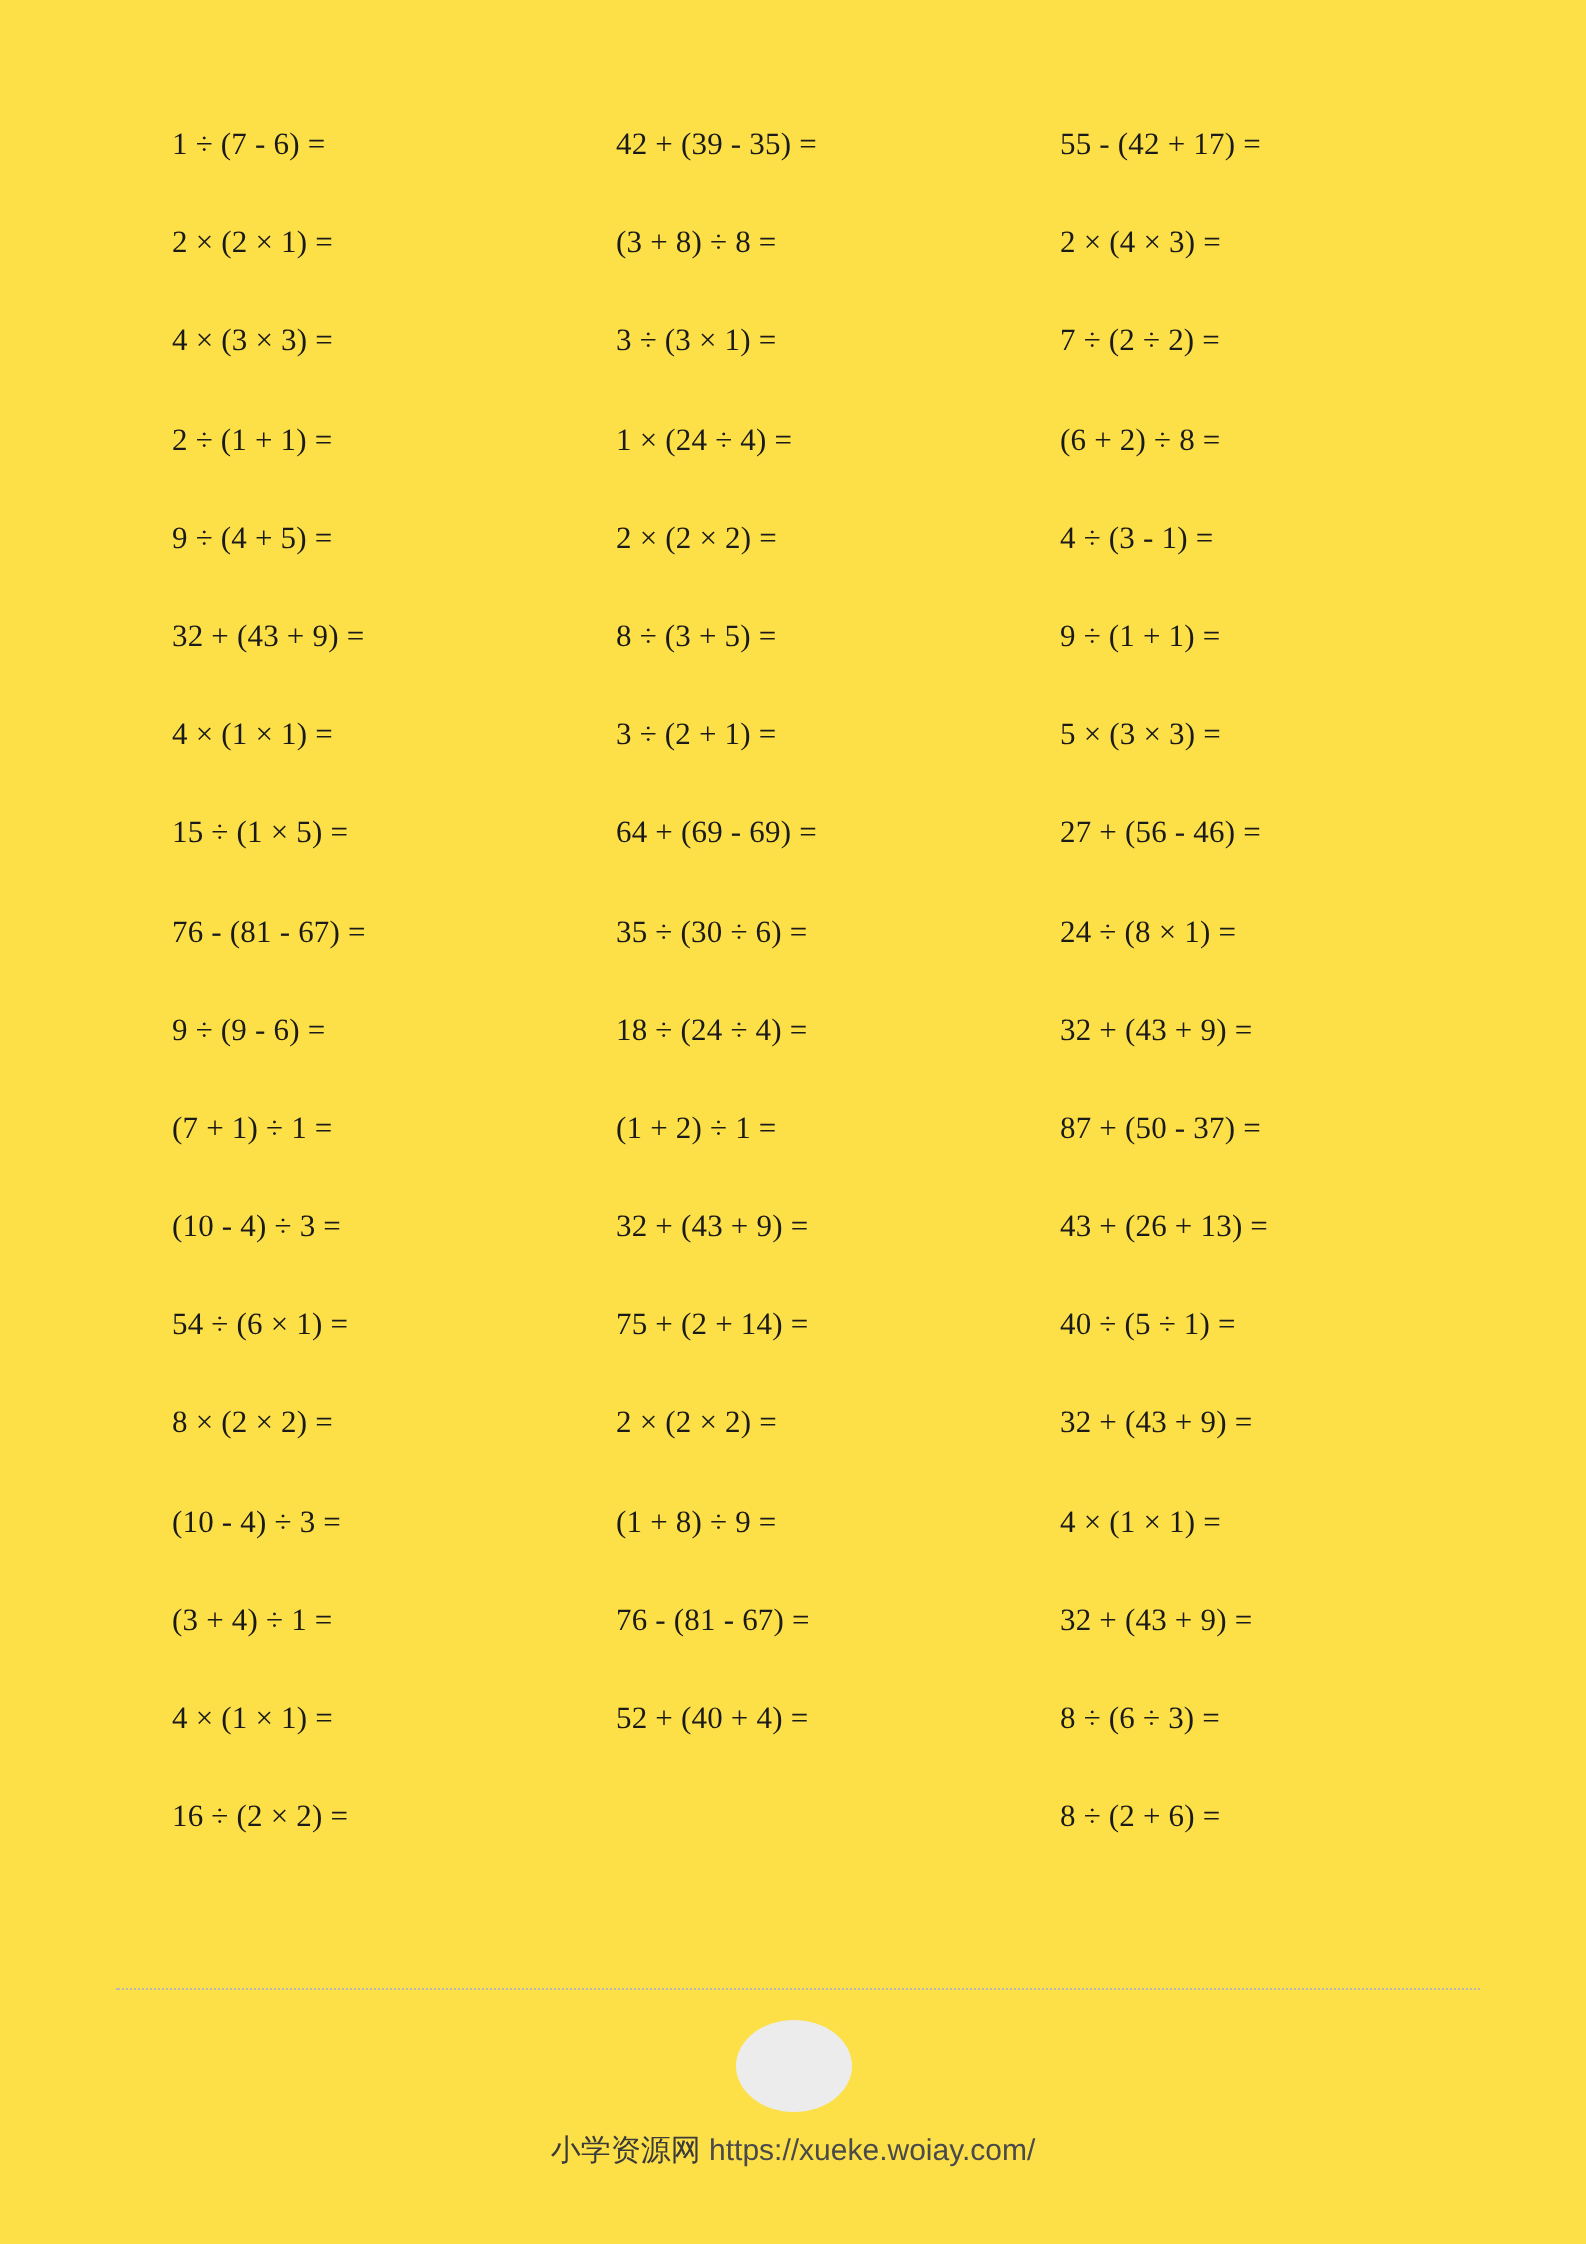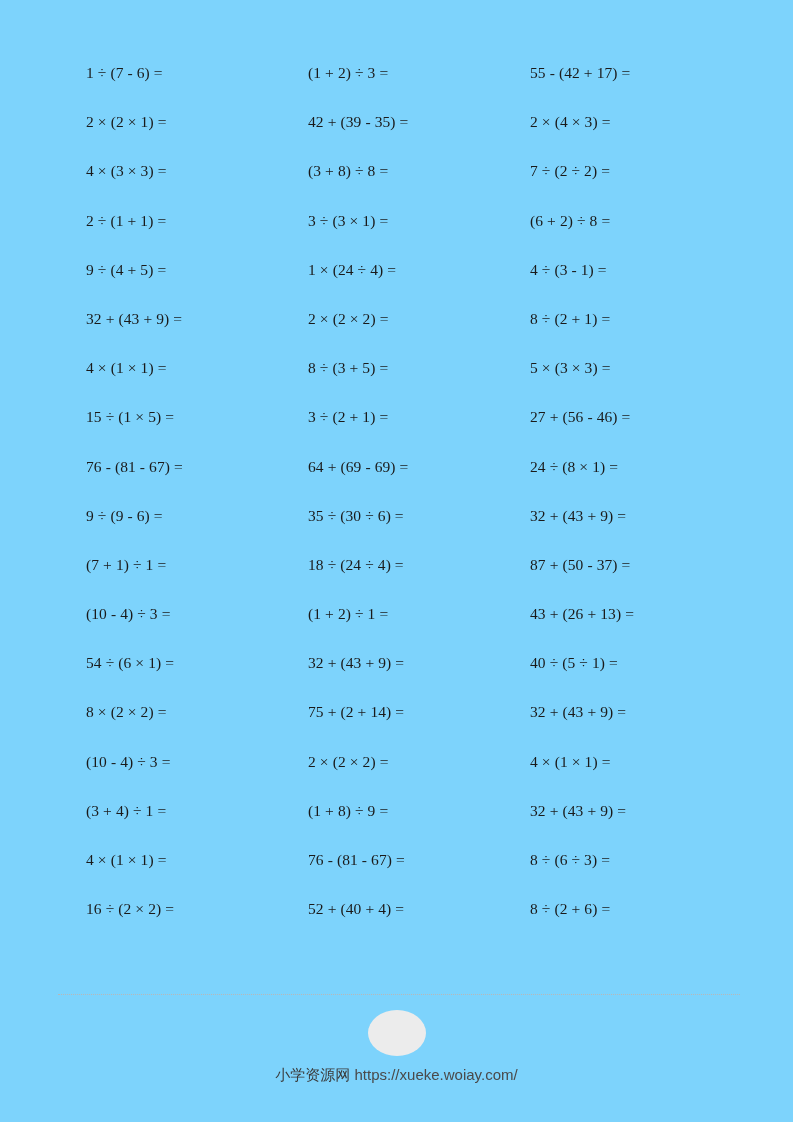--- a/index.html
+++ b/index.html
@@ -4,21 +4,21 @@
 <style>
   html, body {
     margin: 0;
     padding: 0;
     background: #ffffff;
   }
   .page {
     position: relative;
     width: 793px;
     height: 1122px;
-    background: #7dd3fc;
+    background: #fde047;
     overflow: hidden;
     font-family: "Liberation Serif", "DejaVu Serif", serif;
   }
   .worksheet {
     position: absolute;
     left: 60px;
     top: 48px;
     width: 680px;
   }
   .columns {
@@ -98,21 +98,20 @@
         <div class="problem">(10 - 4) ÷ 3 =</div>
         <div class="problem">54 ÷ (6 × 1) =</div>
         <div class="problem">8 × (2 × 2) =</div>
         <div class="problem">(10 - 4) ÷ 3 =</div>
         <div class="problem">(3 + 4) ÷ 1 =</div>
         <div class="problem">4 × (1 × 1) =</div>
         <div class="problem">16 ÷ (2 × 2) =</div>
       </div>
 
       <div class="column col-2">
-        <div class="problem">(1 + 2) ÷ 3 =</div>
         <div class="problem">42 + (39 - 35) =</div>
         <div class="problem">(3 + 8) ÷ 8 =</div>
         <div class="problem">3 ÷ (3 × 1) =</div>
         <div class="problem">1 × (24 ÷ 4) =</div>
         <div class="problem">2 × (2 × 2) =</div>
         <div class="problem">8 ÷ (3 + 5) =</div>
         <div class="problem">3 ÷ (2 + 1) =</div>
         <div class="problem">64 + (69 - 69) =</div>
         <div class="problem">35 ÷ (30 ÷ 6) =</div>
         <div class="problem">18 ÷ (24 ÷ 4) =</div>
@@ -124,21 +123,21 @@
         <div class="problem">76 - (81 - 67) =</div>
         <div class="problem">52 + (40 + 4) =</div>
       </div>
 
       <div class="column col-3">
         <div class="problem">55 - (42 + 17) =</div>
         <div class="problem">2 × (4 × 3) =</div>
         <div class="problem">7 ÷ (2 ÷ 2) =</div>
         <div class="problem">(6 + 2) ÷ 8 =</div>
         <div class="problem">4 ÷ (3 - 1) =</div>
-        <div class="problem">8 ÷ (2 + 1) =</div>
+        <div class="problem">9 ÷ (1 + 1) =</div>
         <div class="problem">5 × (3 × 3) =</div>
         <div class="problem">27 + (56 - 46) =</div>
         <div class="problem">24 ÷ (8 × 1) =</div>
         <div class="problem">32 + (43 + 9) =</div>
         <div class="problem">87 + (50 - 37) =</div>
         <div class="problem">43 + (26 + 13) =</div>
         <div class="problem">40 ÷ (5 ÷ 1) =</div>
         <div class="problem">32 + (43 + 9) =</div>
         <div class="problem">4 × (1 × 1) =</div>
         <div class="problem">32 + (43 + 9) =</div>

